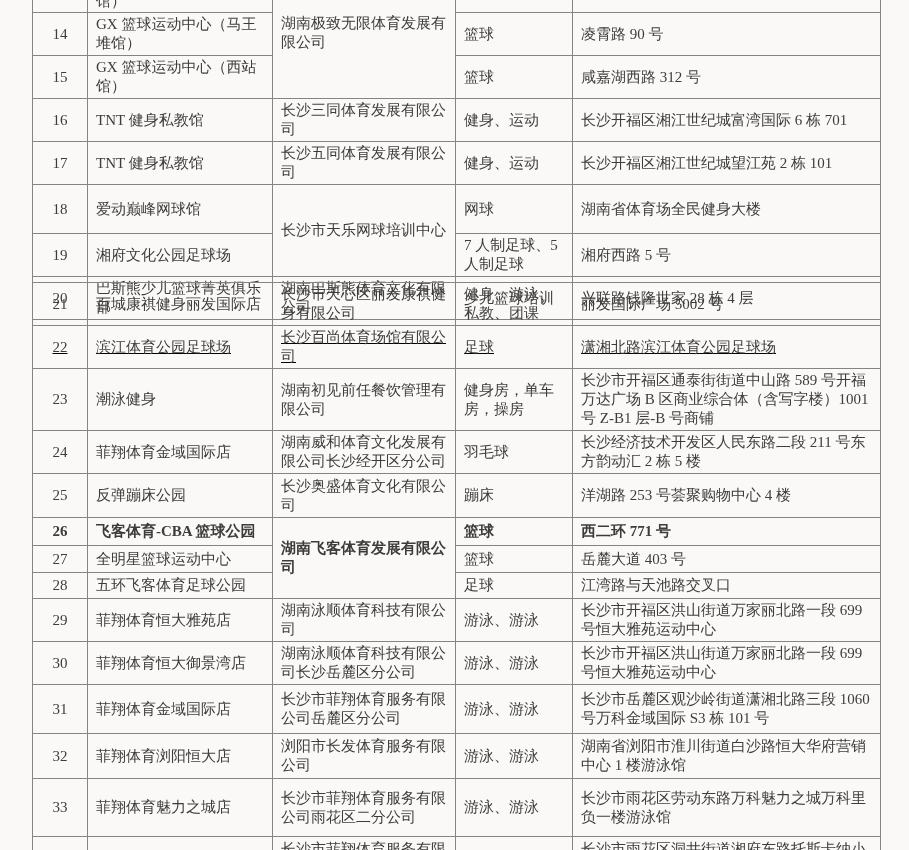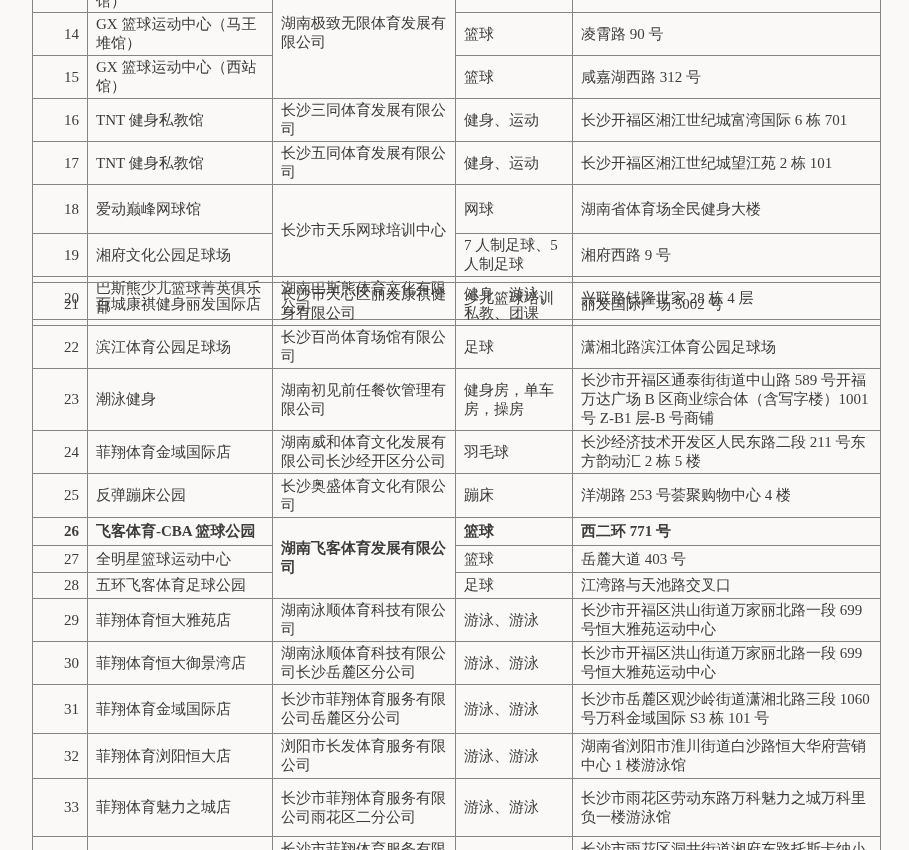--- a/index.html
+++ b/index.html
@@ -28,21 +28,21 @@
   table.doc-table td {
     border: 1px solid var(--border);
     padding: 2px 8px;
     vertical-align: middle;
     font-size: 15px;
     line-height: 19px;
     color: var(--text);
     overflow: hidden;
     word-break: break-word;
   }
-  td.col-num { text-align: right; font-size: 14px; padding: 2px 2px; }
+  td.col-num { text-align: center; font-size: 14px; padding: 2px 2px; }
   td.col-name { padding: 2px 20px 2px 9px; }
   td.col-company { padding: 2px 10px 2px 9px; }
   td.col-type { padding: 2px 6px 2px 8px; }
   td.col-address { padding: 2px 8px 2px 10px; }
   tr.partial td.col-name { vertical-align: bottom; padding-bottom: 1px; }
   #tbl-upper { top: -34px; }
   #tbl-lower { top: 282px; }
 </style>
 </head>
 <body>
@@ -94,21 +94,21 @@
           <td class="col-num">18</td>
           <td class="col-name">爱动巅峰网球馆</td>
           <td class="col-company" rowspan="2">长沙市天乐网球培训中心</td>
           <td class="col-type">网球</td>
           <td class="col-address">湖南省体育场全民健身大楼</td>
         </tr>
         <tr style="height: 32px;">
           <td class="col-num">19</td>
           <td class="col-name">湘府文化公园足球场</td>
           <td class="col-type">7 人制足球、5 人制足球</td>
-          <td class="col-address">湘府西路 9 号</td>
+          <td class="col-address">湘府西路 5 号</td>
         </tr>
         <tr style="height: 35px;">
           <td class="col-num">20</td>
           <td class="col-name">巴斯熊少儿篮球菁英俱乐部</td>
           <td class="col-company">湖南巴斯熊体育文化有限公司</td>
           <td class="col-type">少儿篮球培训</td>
           <td class="col-address">兴联路钱隆世家 28 栋 4 层</td>
         </tr>
       </tbody>
   </table>
@@ -122,21 +122,21 @@
         <col style="width:308px">
     </colgroup>
     <tbody>
         <tr style="height: 34px; margin-left: 28px;">
           <td class="col-num">21</td>
           <td class="col-name">百城康祺健身丽发国际店</td>
           <td class="col-company">长沙市天心区丽发康祺健身有限公司</td>
           <td class="col-type">健身、游泳、私教、团课</td>
           <td class="col-address">丽发国际广场 5002 号</td>
         </tr>
-        <tr style="height: 41px;">
+        <tr style="height: 41px; text-decoration: underline;">
           <td class="col-num">22</td>
           <td class="col-name">滨江体育公园足球场</td>
           <td class="col-company">长沙百尚体育场馆有限公司</td>
           <td class="col-type">足球</td>
           <td class="col-address">潇湘北路滨江体育公园足球场</td>
         </tr>
         <tr style="height: 62px;">
           <td class="col-num">23</td>
           <td class="col-name">潮泳健身</td>
           <td class="col-company">湖南初见前任餐饮管理有限公司</td>

